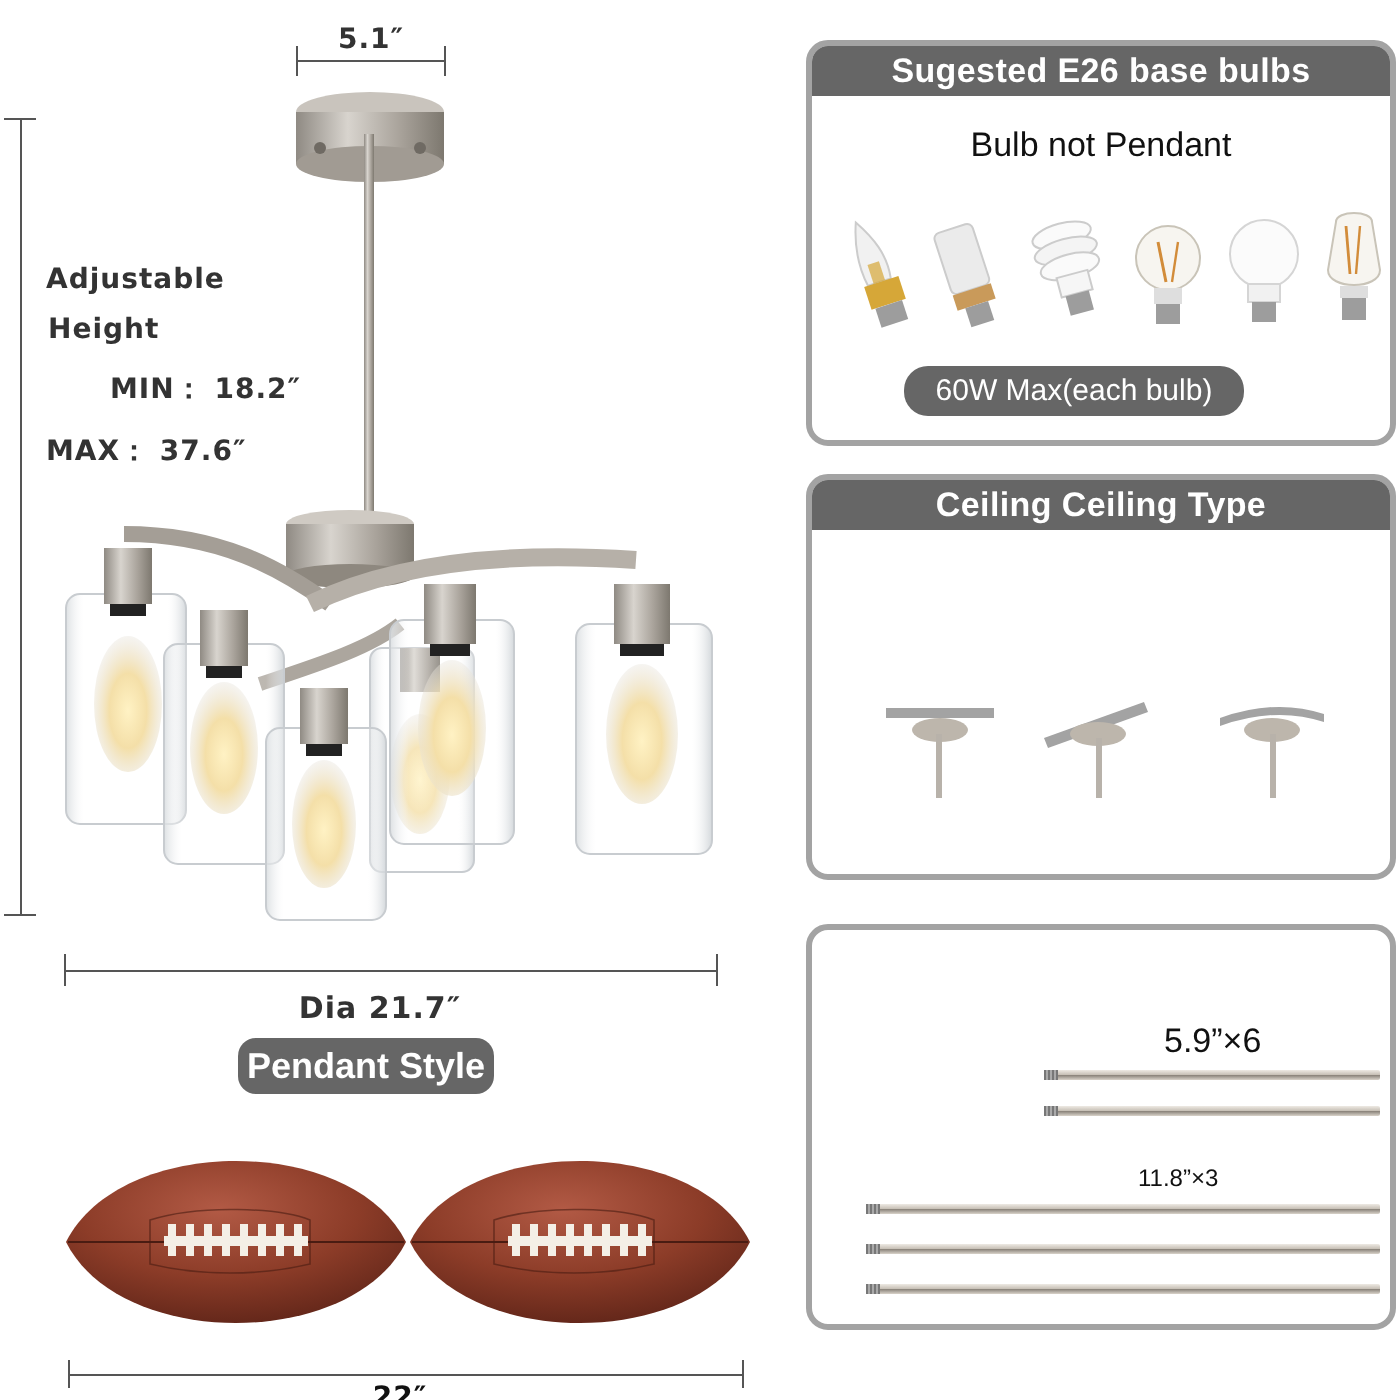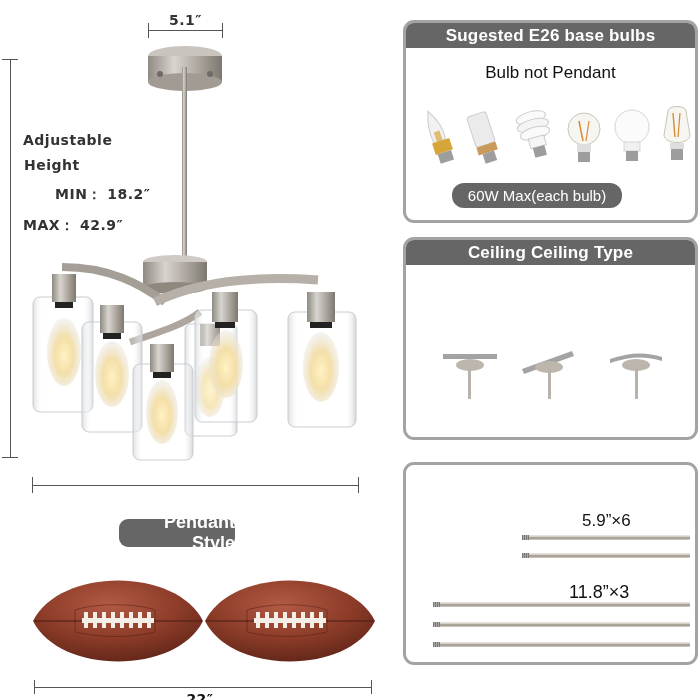--- a/index.html
+++ b/index.html
@@ -46,21 +46,21 @@
   <div class="tick-v" style="left:148px;top:11px;height:15px;"></div>
   <div class="tick-v" style="left:222px;top:11px;height:15px;"></div>
 
   <div class="tick-h" style="left:2px;top:47px;width:16px;"></div>
   <div class="vline" style="left:10px;top:47px;height:398px;"></div>
   <div class="tick-h" style="left:2px;top:445px;width:16px;"></div>
 
   <div class="abs dim-text" style="left:23px;top:120px;">Adjustable</div>
   <div class="abs dim-text" style="left:24px;top:145px;">Height</div>
   <div class="abs dim-text" style="left:23px;top:174px;margin-left:32px;">MIN： 18.2″</div>
-  <div class="abs dim-text" style="left:23px;top:205px;">MAX： 42.9″</div>
+  <div class="abs dim-text" style="left:23px;top:205px;">MAX： 37.6″</div>
 
   <svg class="abs" style="left:0;top:0;" width="400" height="460" viewBox="0 0 400 460">
     <defs>
       <linearGradient id="nickel" x1="0" x2="1" y1="0" y2="0">
         <stop offset="0" stop-color="#8f8a83"></stop>
         <stop offset="0.35" stop-color="#d8d4ce"></stop>
         <stop offset="0.7" stop-color="#a9a39b"></stop>
         <stop offset="1" stop-color="#7d786f"></stop>
       </linearGradient>
       <linearGradient id="nickelV" x1="0" x2="0" y1="0" y2="1">
@@ -129,22 +129,23 @@
       <rect x="133" y="352" width="60" height="96" rx="7" fill="url(#glass)" stroke="#c8ccd0"></rect>
       <rect x="150" y="332" width="24" height="28" fill="url(#nickel)"></rect>
       <rect x="153" y="360" width="18" height="6" fill="#222"></rect>
       <ellipse cx="162" cy="400" rx="16" ry="32" fill="url(#bulbglow)"></ellipse>
     </g>
   </svg>
 
   <div class="hline" style="left:33px;top:473px;width:325px;"></div>
   <div class="tick-v" style="left:32px;top:465px;height:16px;"></div>
   <div class="tick-v" style="left:358px;top:465px;height:16px;"></div>
-
-  <div class="pill" style="left:119px;top:507px;width:116px;height:28px;font-size:18px;text-align:right;">Pendant Style</div>
+  <div class="abs dim-text" style="left:120px;top:483px;width:140px;text-align:center;font-size:15px;">Dia 21.7″</div>
+
+  <div class="pill" style="left:119px;top:507px;width:128px;height:28px;font-size:18px;">Pendant Style</div>
 
   <svg class="abs" style="left:0;top:550px;" width="400" height="120" viewBox="0 0 400 120">
     <defs>
       <radialGradient id="leather" cx="0.45" cy="0.3" r="0.75">
         <stop offset="0" stop-color="#b25a45"></stop>
         <stop offset="0.55" stop-color="#8c3c28"></stop>
         <stop offset="1" stop-color="#5e2418"></stop>
       </radialGradient>
     </defs>
     <g>
@@ -265,21 +266,21 @@
 <div class="panel" style="top:462px;height:203px;">
 
   <div class="abs" style="left:176px;top:46px;font-size:17px;color:#111;">5.9”×6</div>
   <div class="rod" style="left:116px;top:70px;width:168px;">
       <div class="rod-tip"></div>
     </div>
   <div class="rod" style="left:116px;top:88px;width:168px;">
       <div class="rod-tip"></div>
     </div>
 
-  <div class="abs" style="left:163px;top:117px;font-size:18px;color:#111;">11.8”×3</div>
+  <div class="abs" style="left:163px;top:117px;font-size:12px;color:#111;">11.8”×3</div>
   <div class="rod" style="left:27px;top:137px;width:257px;">
       <div class="rod-tip"></div>
     </div>
   <div class="rod" style="left:27px;top:157px;width:257px;">
       <div class="rod-tip"></div>
     </div>
   <div class="rod" style="left:27px;top:177px;width:257px;">
       <div class="rod-tip"></div>
     </div>
 </div>

